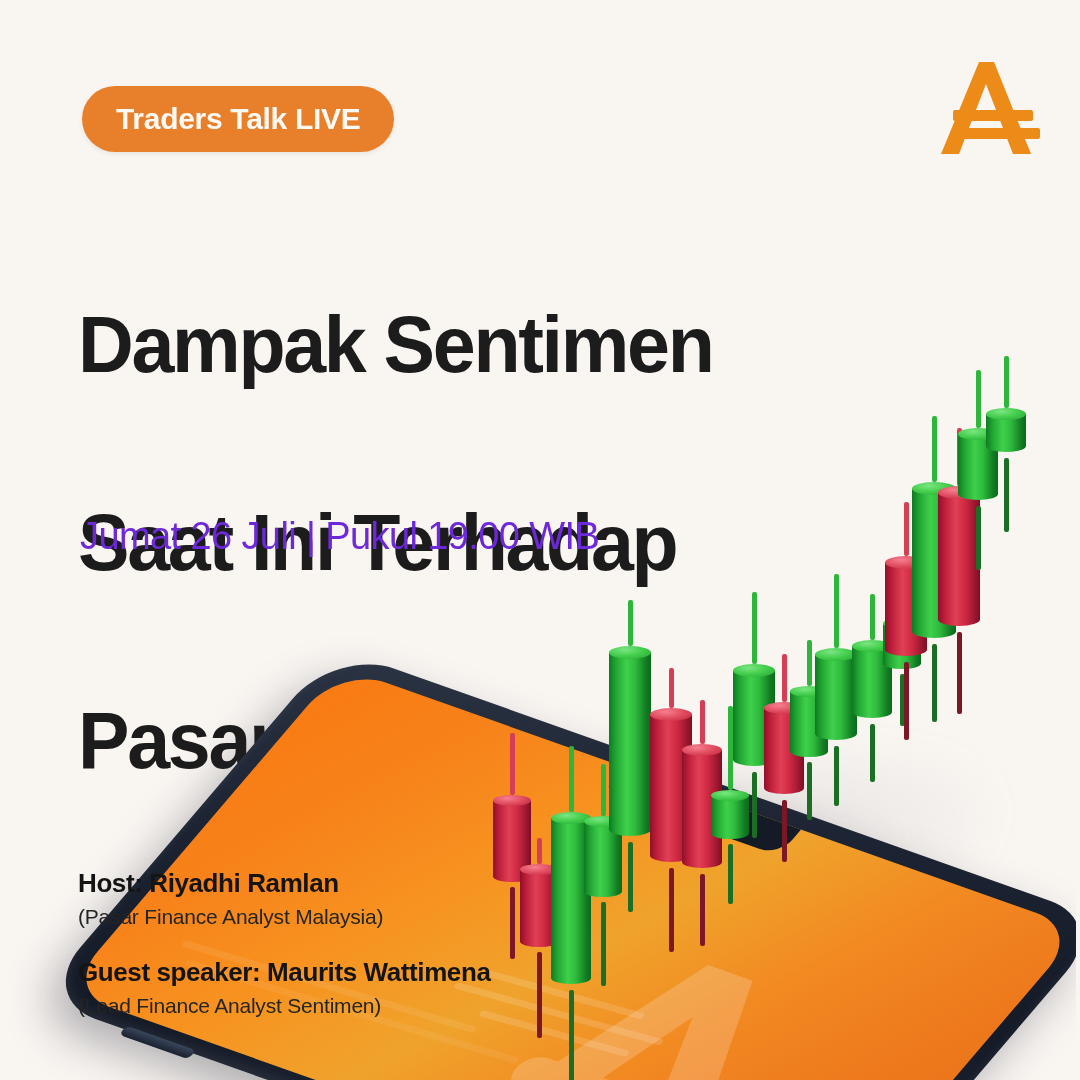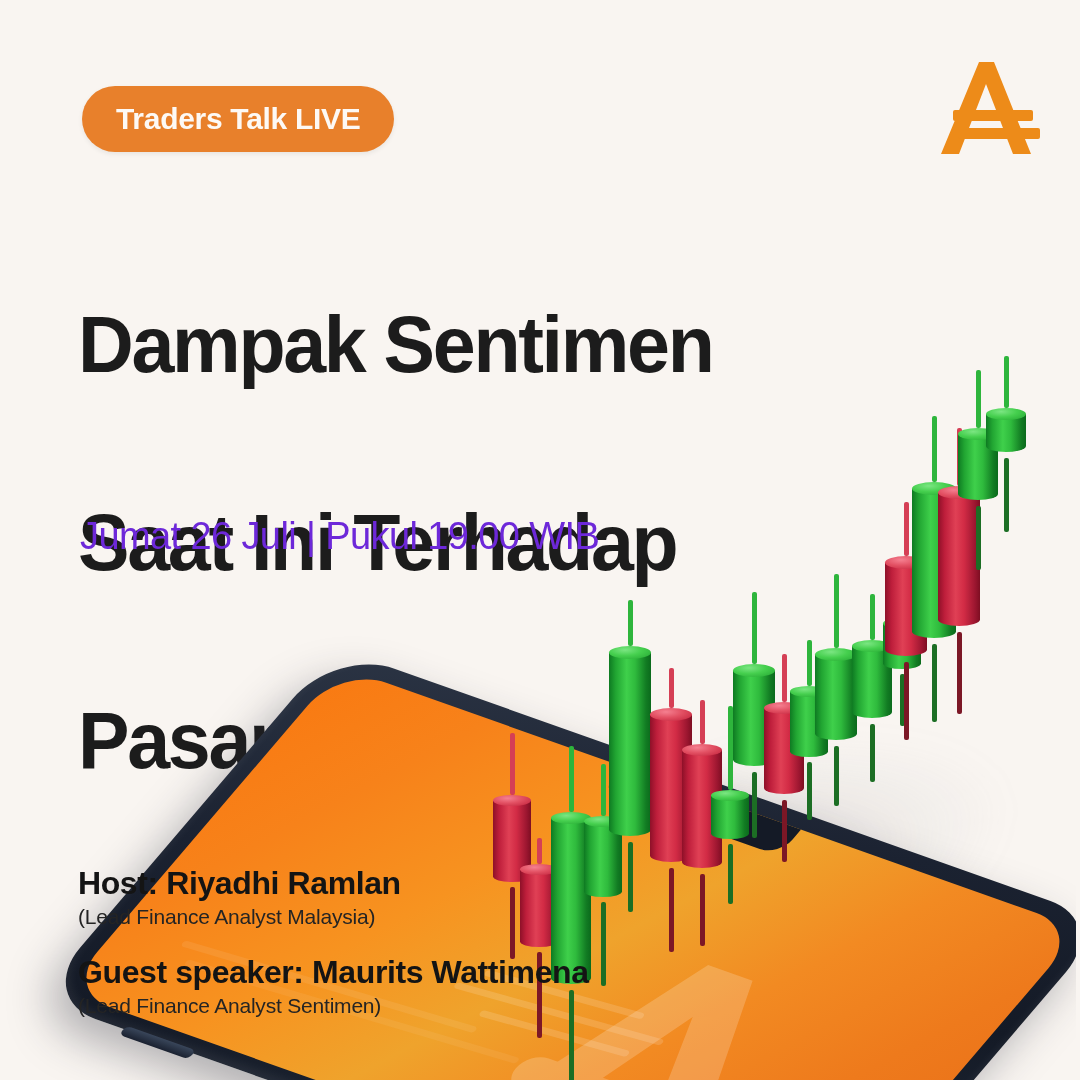--- a/index.html
+++ b/index.html
@@ -42,21 +42,21 @@
   #dateline {
     position:absolute; left:80px; top:515px;
     color:#6d28d9;
     font-size:38px;
     letter-spacing:-0.6px;
     white-space:nowrap;
   }
 
   
   #credits { position:absolute; left:78px; top:866px; z-index:40; }
-  .cred-name { font-size:32px; font-weight:bold; color:#141414; letter-spacing:-.4px; line-height:34px; }
+  .cred-name { font-size:26px; font-weight:bold; color:#141414; letter-spacing:-.4px; line-height:34px; }
   .cred-role { font-size:21px; color:#242424; letter-spacing:-.2px; line-height:33px; }
   .cred-block + .cred-block { margin-top:22px; }
 
   
   #logo { position:absolute; right:32px; top:58px; width:108px; height:100px; }
 
   
   #art { position:absolute; left:0; top:0; width:1080px; height:1080px; z-index:10; pointer-events:none; }
 
   
@@ -324,21 +324,21 @@
     <span>Dampak Sentimen</span>
     <span>Saat Ini Terhadap</span>
     <span>Pasar</span>
   </h1>
 
   <div id="dateline">Jumat 26 Juli | Pukul 19.00 WIB</div>
 
   <div id="credits">
     <div class="cred-block">
       <div class="cred-name">Host: Riyadhi Ramlan</div>
-      <div class="cred-role">(Lead Finance Analyst Malaysia)</div>
+      <div class="cred-role">(Pasar Finance Analyst Malaysia)</div>
     </div>
     <div class="cred-block">
       <div class="cred-name">Guest speaker: Maurits Wattimena</div>
       <div class="cred-role">(Lead Finance Analyst Sentimen)</div>
     </div>
   </div>
 
   <svg id="logo" viewBox="0 0 108 100">
     <g fill="#ED8B19">
       <path d="M43 4 L58 4 L95 96 L77 96 L50 26 L23 96 L5 96 Z"></path>

